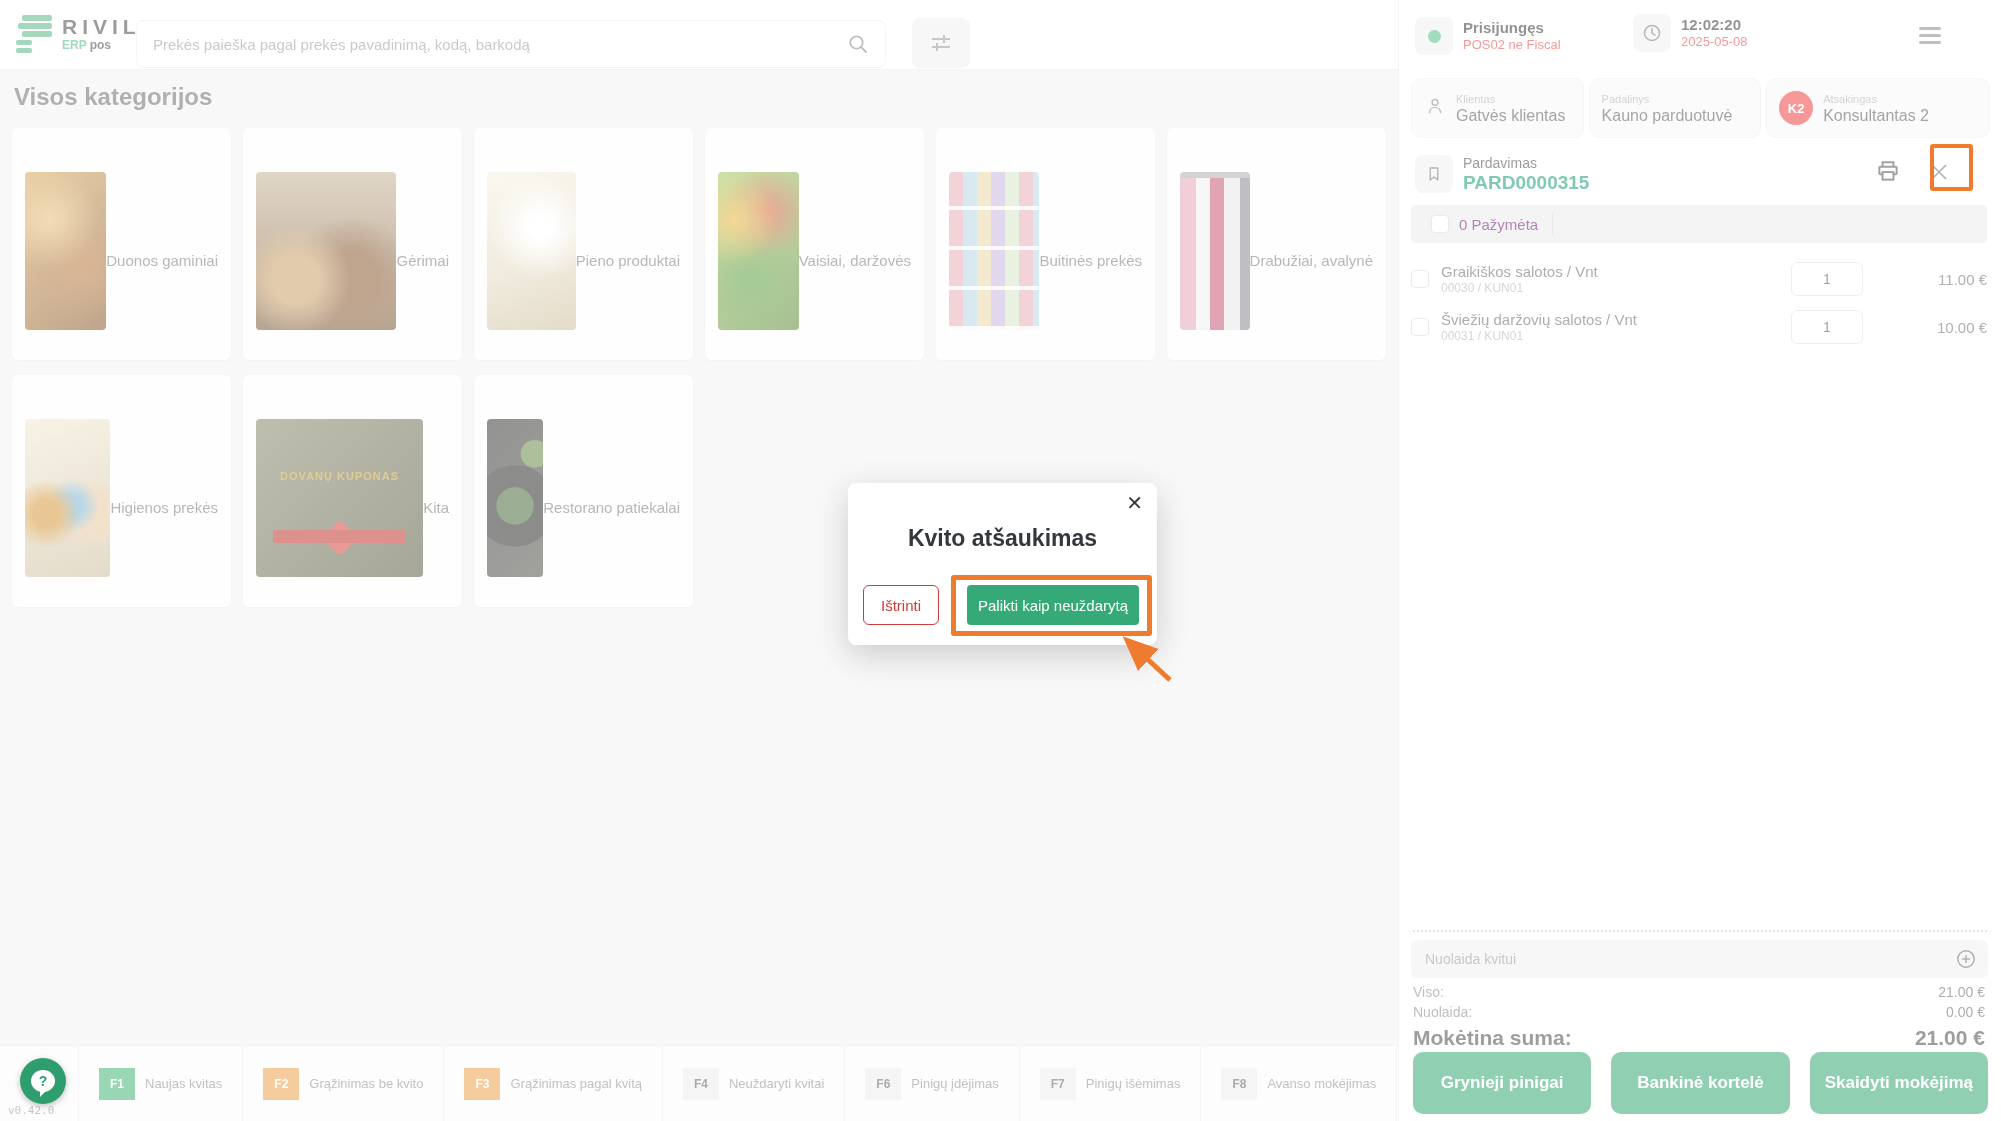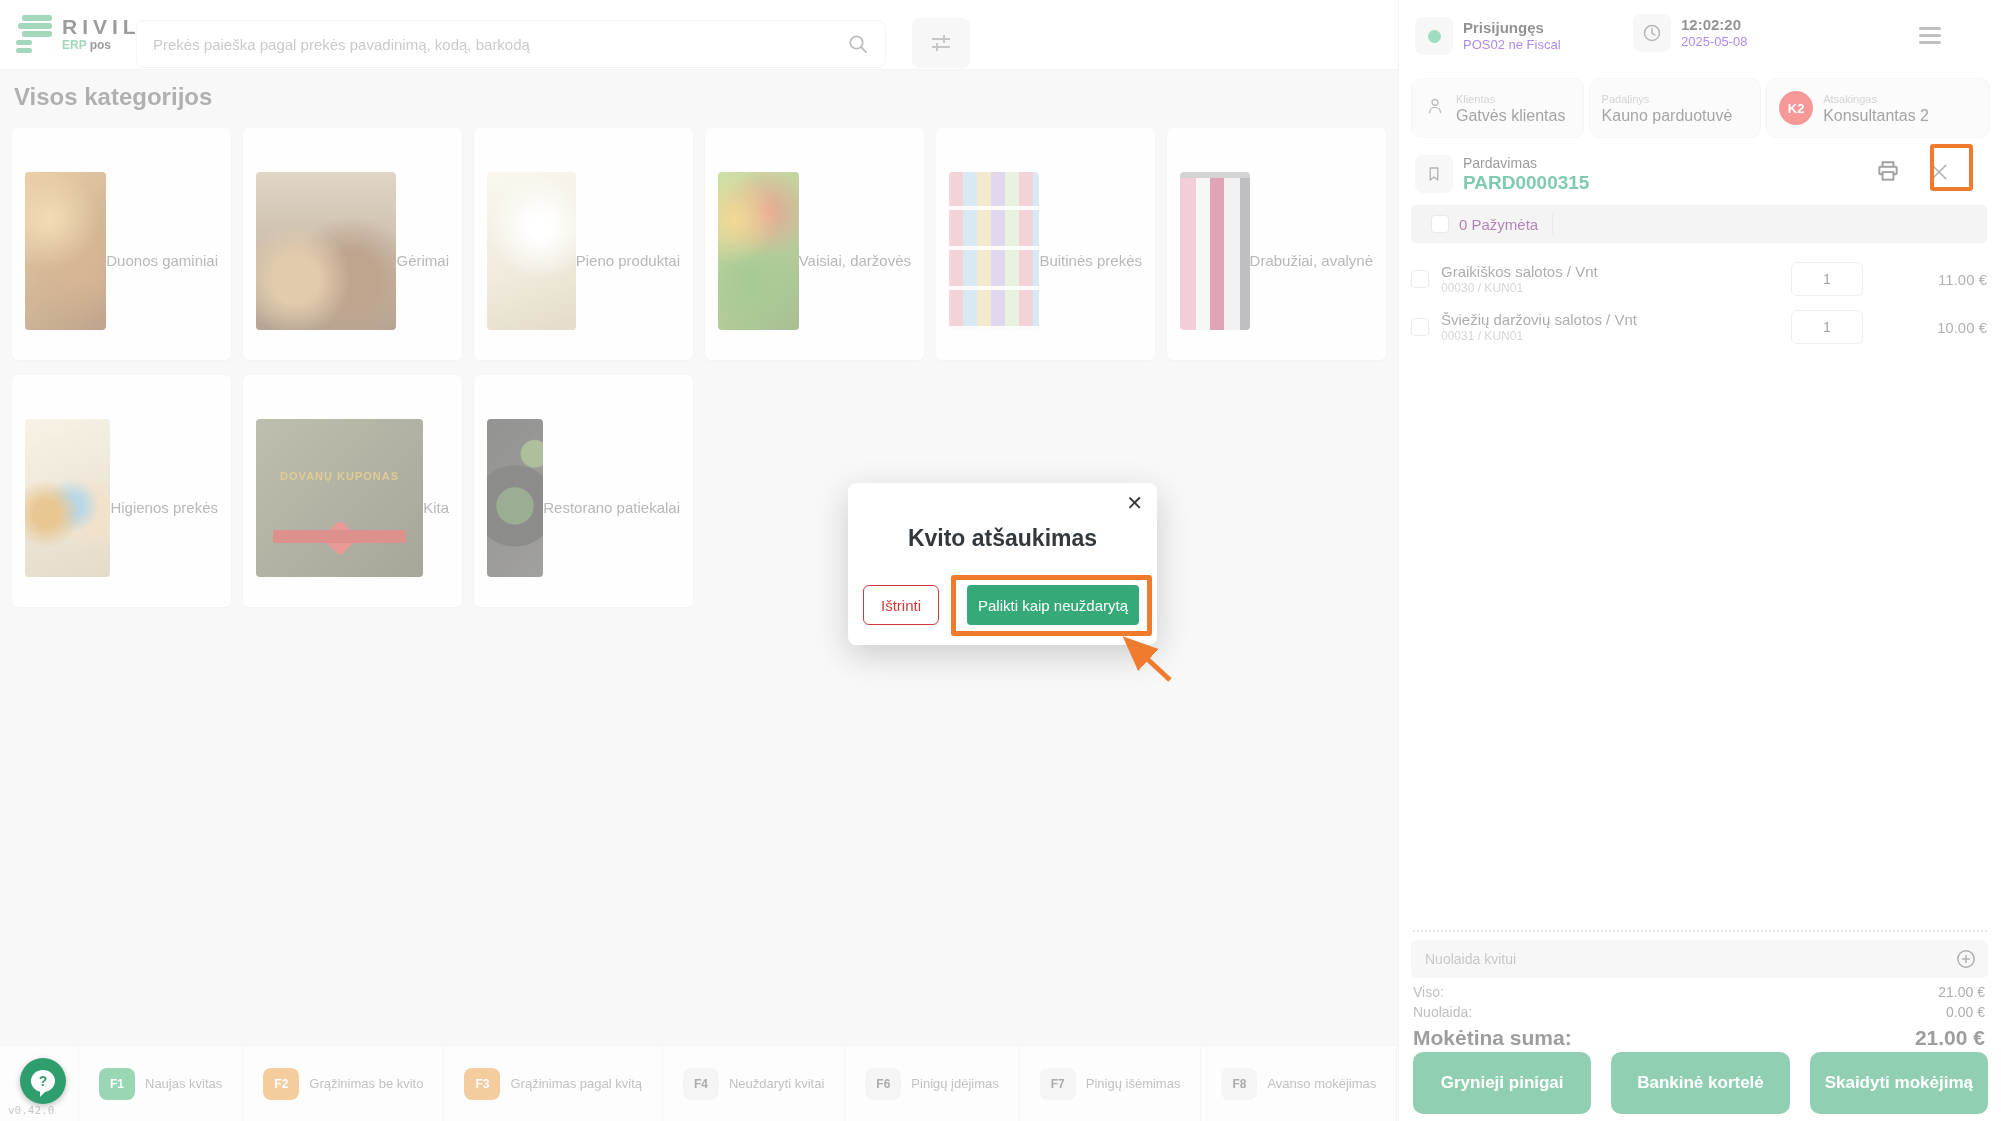--- a/index.html
+++ b/index.html
@@ -54,38 +54,38 @@
   .img-gift { background: linear-gradient(135deg, #8a8a6e, #5e5e46); display:flex; align-items:center; justify-content:center; }
   .img-gift::after { content:""; position:absolute; left:10%; right:10%; bottom:34px; height:13px; background:#c03830; border-radius:2px; }
   .img-gift::before { content:""; position:absolute; bottom:26px; left:50%; width:26px; height:26px; transform:translateX(-50%) rotate(45deg); background:#d84840; border-radius:5px; }
   .gift-text { color:#c9a23a; font-size:11px; letter-spacing:1px; font-weight:700; transform:translateY(-22px); }
   .img-restaurant { background: radial-gradient(circle at 50% 55%, #4a6a3a 0 20%, #2e2e2c 21% 44%, rgba(0,0,0,0) 45%), radial-gradient(circle at 85% 22%, #6a8a4a 0 10%, rgba(0,0,0,0) 11%), linear-gradient(135deg, #3a3a38, #55544e); }
 
   
   .bottombar { position:absolute; left:0; top:1045px; width:1398px; height:76px; background:#fbfbfb; border-top:1px solid #e9e9e9; display:flex; align-items:stretch; padding-left:78px; }
   .fkey { display:flex; align-items:center; gap:10px; padding:0 20px; border-right:1px solid #eeeeee; cursor:pointer; }
   .fkey:first-child { border-left:1px solid #eeeeee; }
-  .fkey-badge { min-width:36px; height:32px; border-radius:8px; display:flex; align-items:center; justify-content:center; font-size:12px; font-weight:700; padding:0 6px; }
+  .fkey-badge { min-width:36px; height:32px; border-radius:0; display:flex; align-items:center; justify-content:center; font-size:12px; font-weight:700; padding:0 6px; }
   .fk-green { background:#46b576; color:#fff; }
   .fk-orange { background:#eda24e; color:#fff; }
   .fk-gray { background:#ededed; color:#666; }
   .fk-mint { background:#d9ebe6; color:#5a8a7c; }
   .fk-blue { background:#5577e8; color:#fff; }
   .fkey-label { font-size:13px; color:#8e8e8e; white-space:nowrap; }
 
   .version { position:absolute; left:8px; top:1104px; font-family:"DejaVu Sans Mono", monospace; font-size:11px; color:#9a9a9a; z-index:3; }
 
   
   .panel { position:absolute; left:1398px; top:0; width:603px; height:1121px; background:#ffffff; border-left:1px solid #ebebeb; }
   .icon-box { width:38px; height:38px; background:#f0f0f0; border-radius:8px; display:flex; align-items:center; justify-content:center; flex:none; }
   .status-row { position:absolute; left:16px; top:14px; right:16px; height:44px; display:flex; align-items:center; }
   .green-dot { width:13px; height:13px; border-radius:50%; background:#52c08a; }
   .txt-2l { margin-left:10px; }
   .txt-2l .t1 { font-size:15px; font-weight:700; color:#3a3a3a; line-height:18px; }
-  .txt-2l .t2 { font-size:13px; color:#6d28d9; line-height:16px; }
+  .txt-2l .t2 { font-size:13px; color:#ef4444; line-height:16px; }
   .clock-group { position:absolute; left:218px; top:0; display:flex; align-items:center; }
   .hamburger { position:absolute; right:44px; top:9px; width:22px; cursor:pointer; }
   .hamburger i { display:block; height:3px; background:#8a8a8a; border-radius:2px; margin:4px 0; }
 
   .client-row { position:absolute; left:12px; top:78px; right:11px; display:flex; gap:5px; }
   .info-card { background:#f7f7f7; border:1px solid #efefef; border-radius:10px; height:60px; display:flex; align-items:center; padding:0 12px; flex:1; cursor:pointer; }
   .info-card.wide { flex:1.35; }
   .info-card .lbl { font-size:11px; color:#b0b0b0; line-height:14px; }
   .info-card .val { font-size:16px; color:#5a5a5a; line-height:19px; white-space:nowrap; }
   .info-ic { margin-right:10px; flex:none; }

